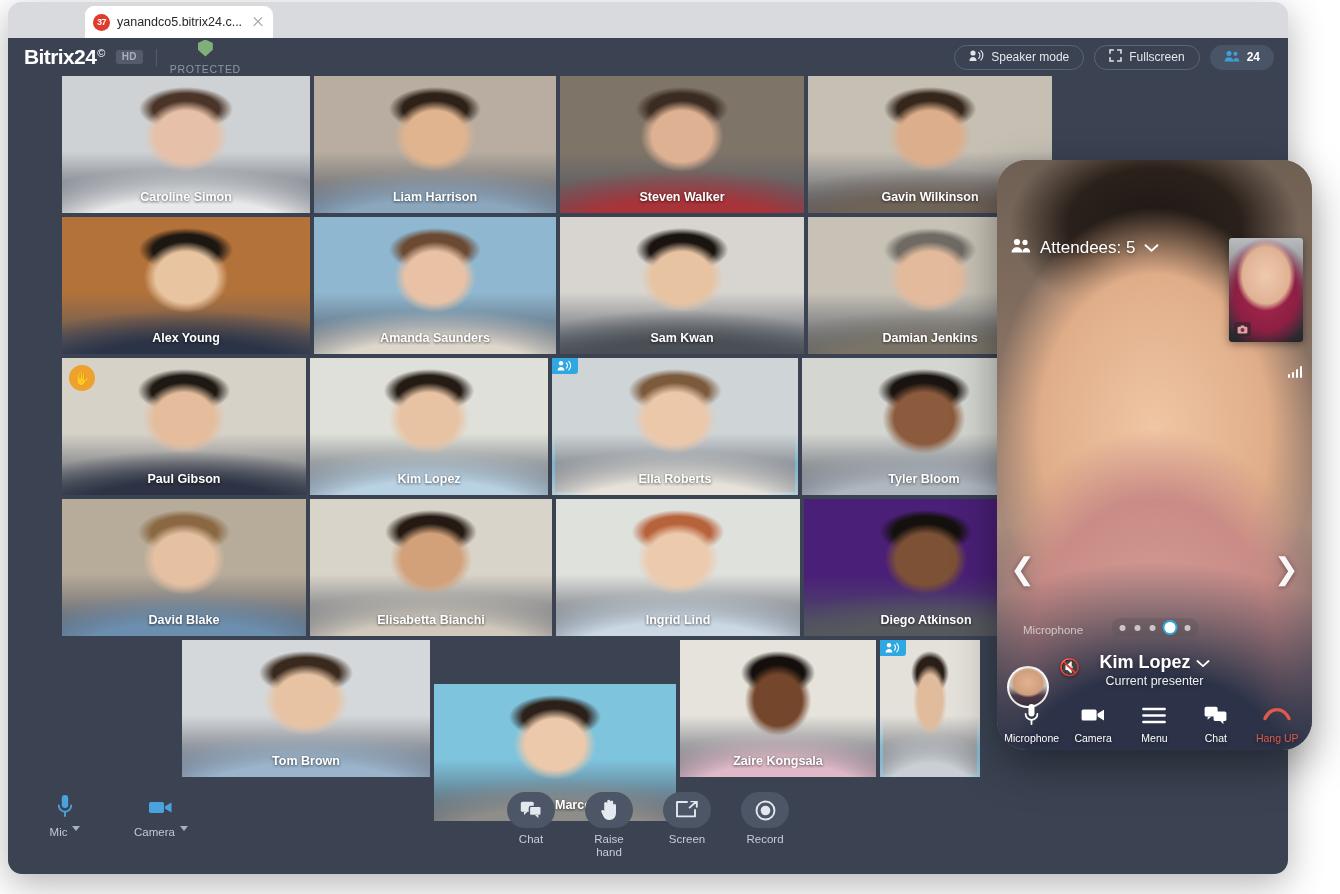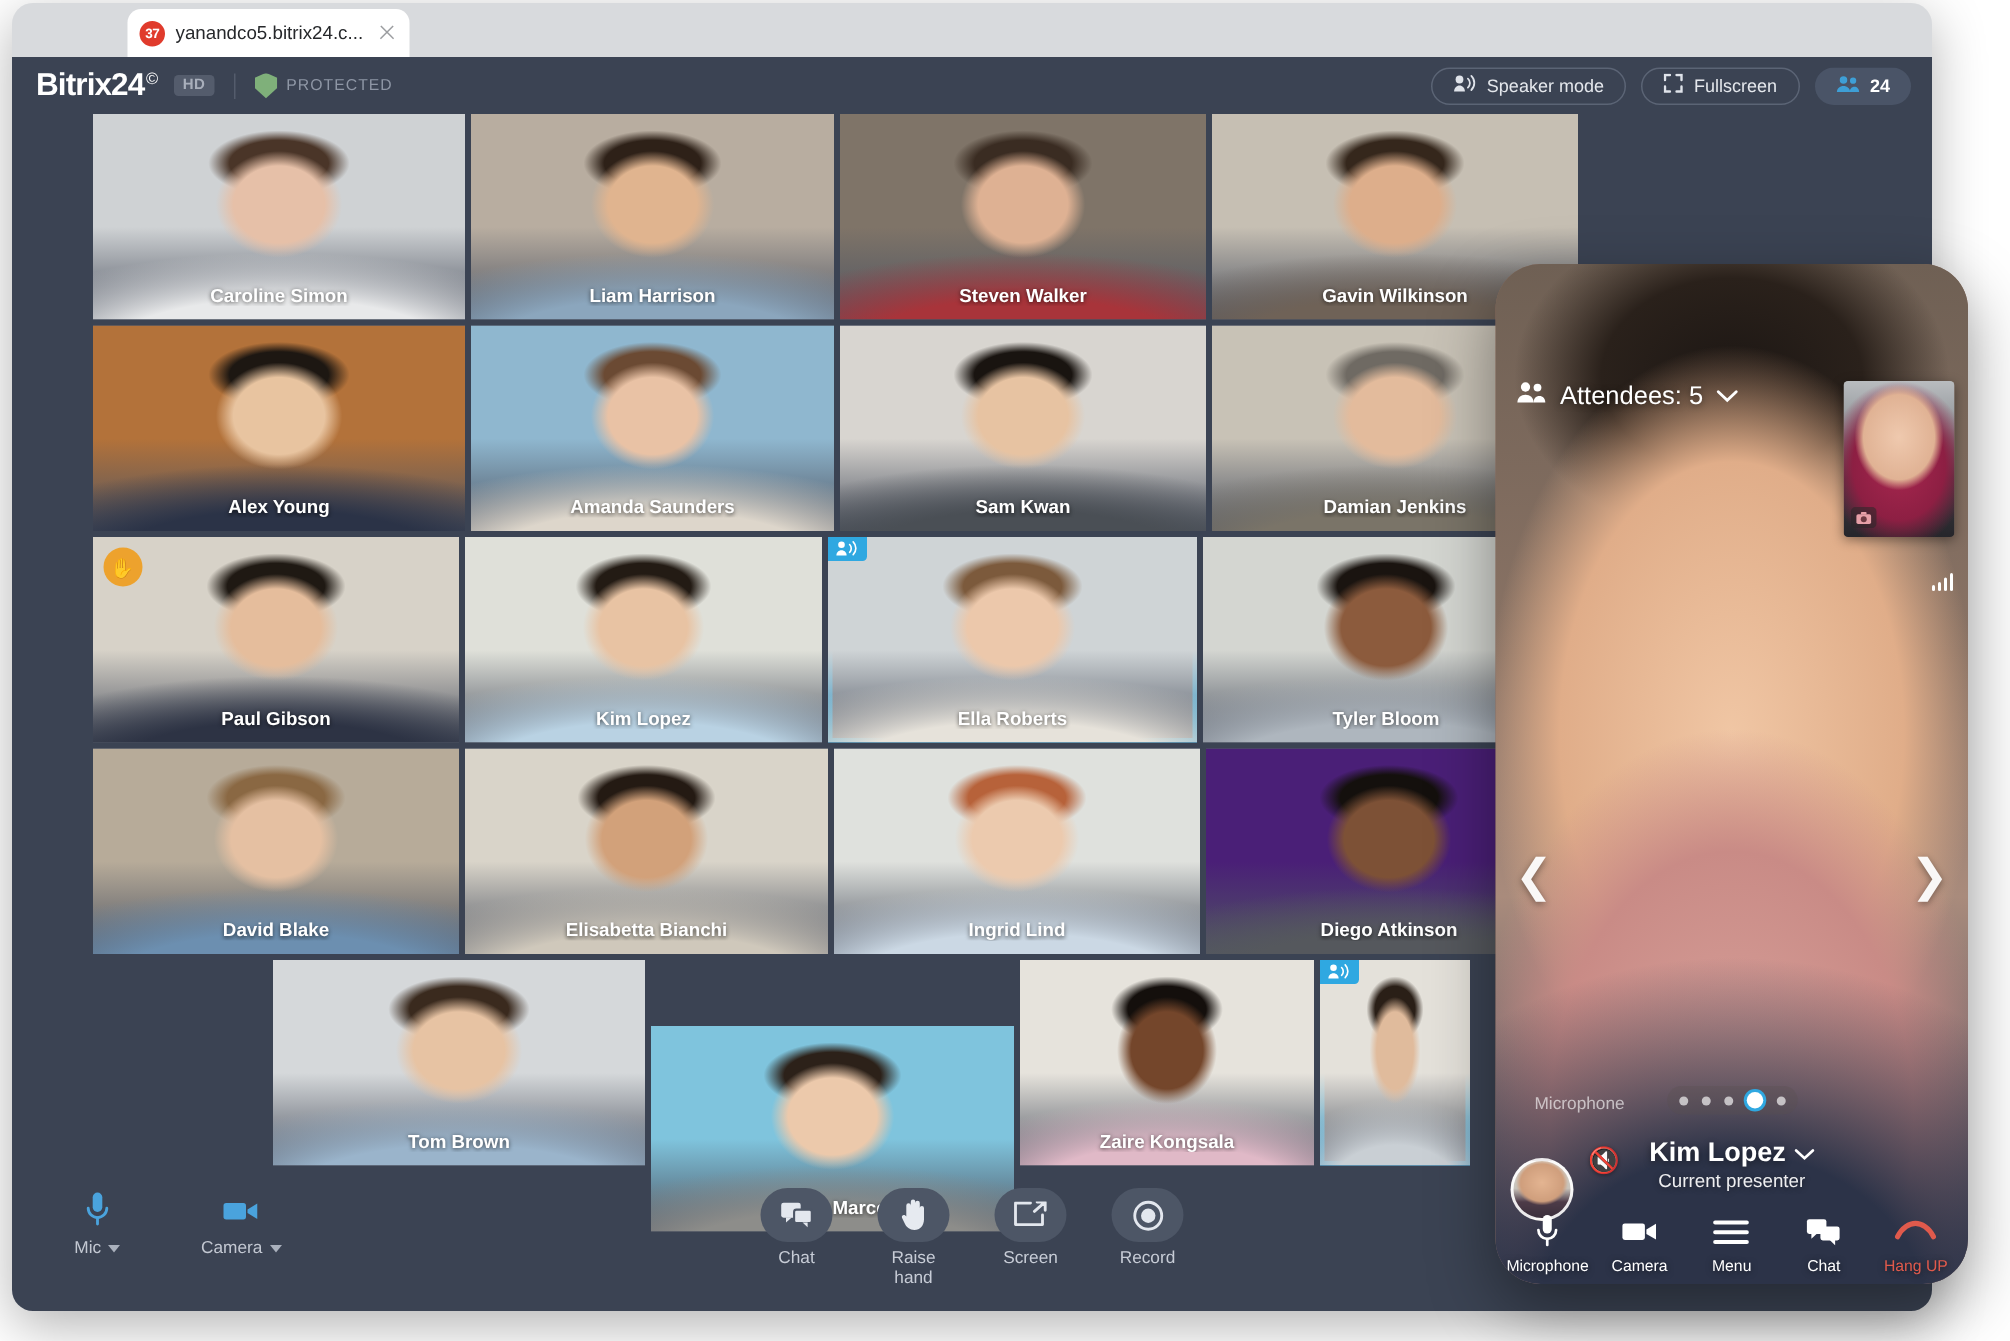--- a/index.html
+++ b/index.html
@@ -84,21 +84,21 @@
   .hd-badge {
     margin-left: 11px; padding: 1px 6px 2px;
     font-size: 10px; font-weight: bold; color: #a9afbb;
     border-radius: 3px; background: #545c6c; letter-spacing: 0.3px;
   }
   .hdr-sep {
     width: 1px; height: 17px; background: #545c6c; margin: 0 13px;
   }
   .protected {
     display: flex; align-items: center; gap: 6px;
-    font-size: 10.5px; color: #8e96a5; letter-spacing: 0.7px;
+    font-size: 10.5px; color: #8e96a5; letter-spacing: 0.7px; flex-direction: column;
   }
   .shield {
     width: 15px; height: 17px;
     background: #7fb07a;
     clip-path: polygon(50% 0%, 100% 20%, 100% 60%, 50% 100%, 0% 60%, 0% 20%);
   }
   .hdr-right {
     margin-left: auto; display: flex; align-items: center; gap: 10px;
   }
   .pill {
@@ -157,21 +157,21 @@
   .bottombar {
     position: absolute; left: 0; bottom: 0;
     width: 100%; height: 88px;
     display: flex; align-items: flex-start;
   }
   .bb-left { display: flex; gap: 26px; padding: 6px 0 0 22px; }
   .bb-item { display: flex; flex-direction: column; align-items: center; width: 70px; }
   .bb-glyph { height: 30px; display: flex; align-items: center; justify-content: center; }
   .bb-label {
     font-size: 11.5px; color: #c3c8d2; margin-top: 4px;
-    display: flex; align-items: center; gap: 5px; white-space: nowrap;
+    display: flex; gap: 5px; white-space: nowrap;
   }
   .bb-center {
     position: absolute; left: 50%; transform: translateX(-50%);
     top: 6px; display: flex; gap: 16px;
   }
   .cbtn { display: flex; flex-direction: column; align-items: center; width: 62px; }
   .cbtn-circle {
     width: 48px; height: 36px; border-radius: 18px;
     background: #4d5costyle;
     background: #4d5666;
@@ -182,22 +182,22 @@
     text-align: center; line-height: 1.15;
   }
   .caret {
     width: 0; height: 0; border-left: 4px solid transparent;
     border-right: 4px solid transparent; border-top: 5px solid #aab1bd;
   }
 
   
   .phone {
     position: absolute;
-    left: 997px; top: 176px;
-    width: 315px; height: 680px;
+    left: 997px; top: 160px;
+    width: 315px; height: 590px;
     border-radius: 30px;
     overflow: hidden;
     box-shadow: 0 16px 44px rgba(0,0,0,0.40);
     background: #8a6a5c;
   }
   .phone-video { position: absolute; inset: 0; }
   .attendees {
     position: absolute; left: 14px; top: 78px;
     display: flex; align-items: center; gap: 9px;
     color: #ffffff; font-size: 17px;

